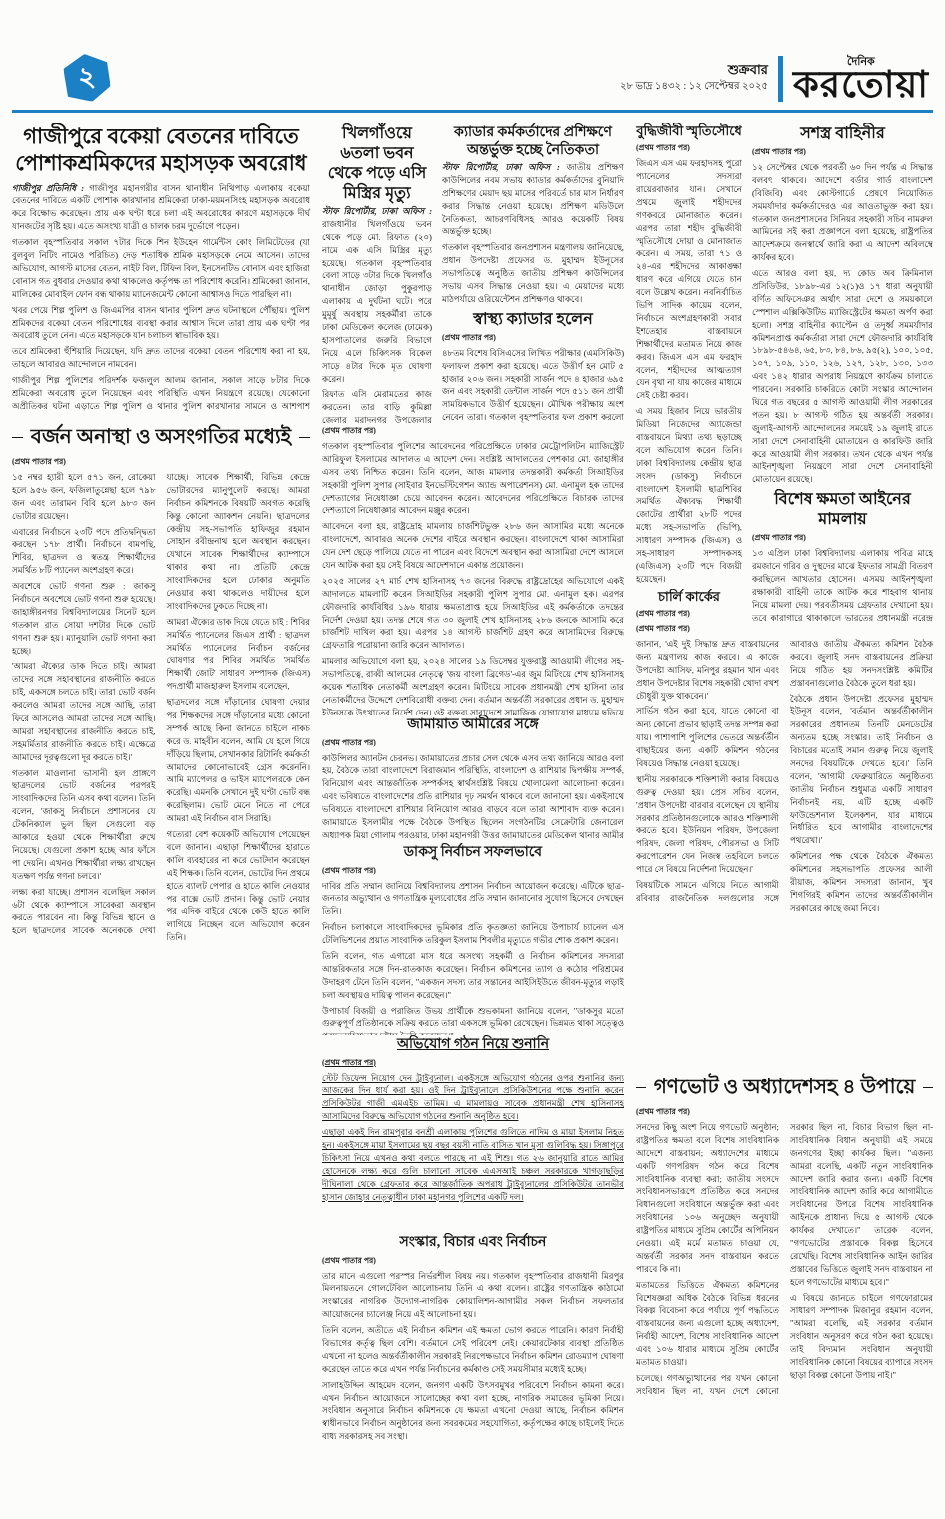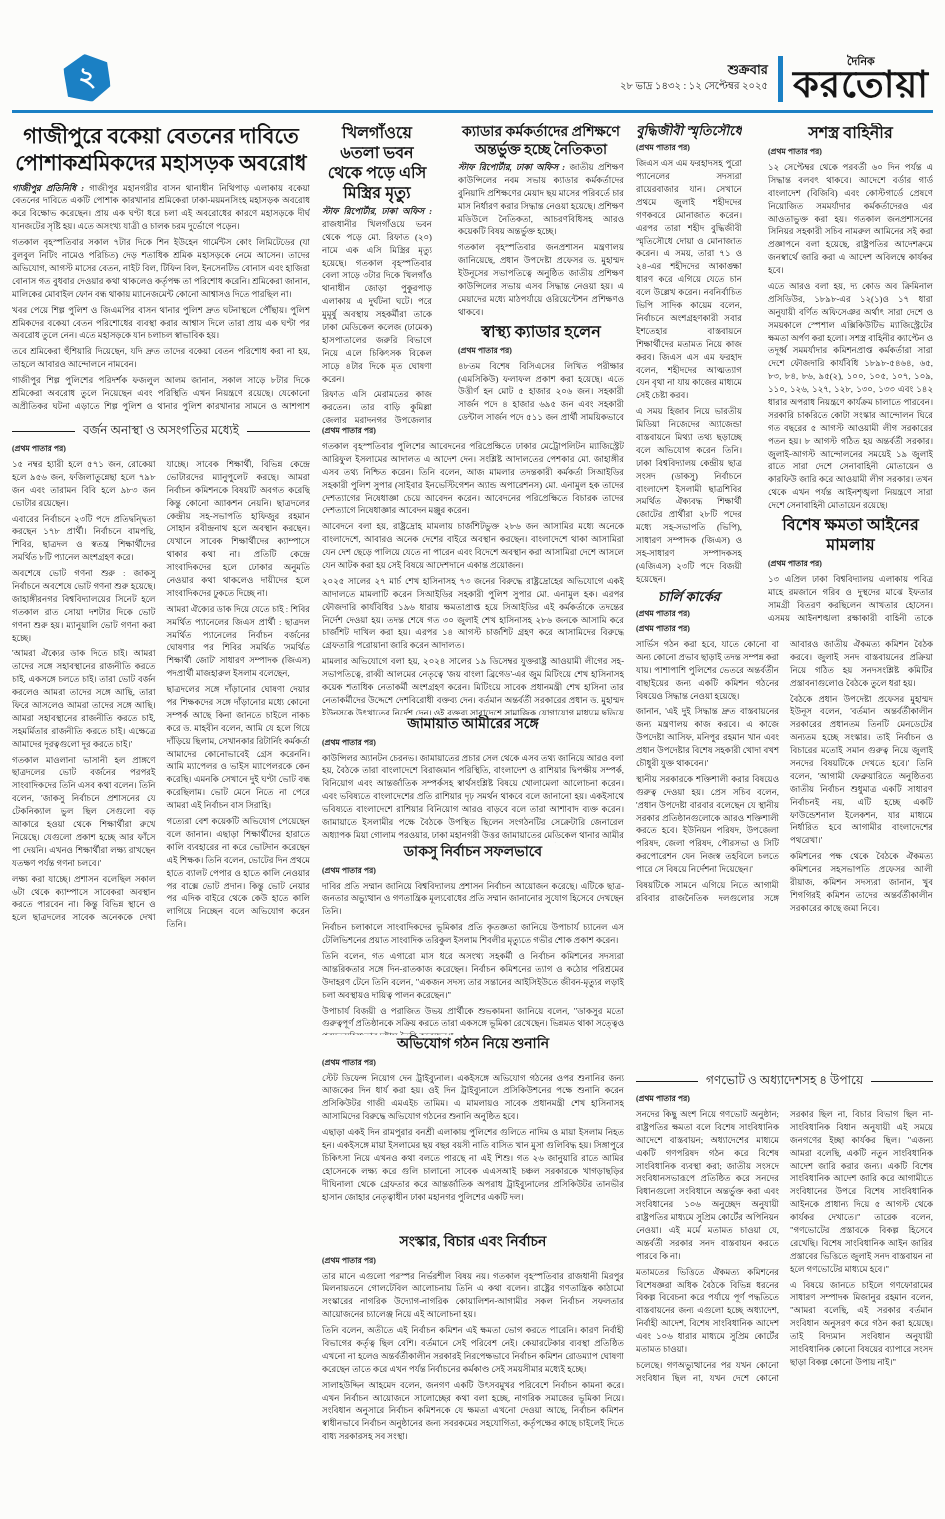--- a/index.html
+++ b/index.html
@@ -43,39 +43,39 @@
   .colR { flex: 1; min-width: 0; }
 
   .story { overflow: hidden; }
   .story p { font-size: 8.6px; line-height: 1.5; text-align: justify; margin-bottom: 3px; }
   .byline { font-style: italic; font-weight: bold; }
   .continued { text-align: left; font-size: 7.8px; margin: 1px 0 3px; font-weight: bold; }
 
   h1.head-xl { font-size: 21px; line-height: 1.3; text-align: center; font-weight: 800; margin-bottom: 4px; }
   h2.head-lg { font-size: 14px; line-height: 1.25; text-align: center; font-weight: 800; margin-bottom: 3px; }
   h2.head-md { font-size: 16px; line-height: 1.25; text-align: center; font-weight: 800; margin-bottom: 2px; }
-  h3.head-sm { font-size: 13px; line-height: 1.25; text-align: center; font-weight: 800; margin-bottom: 2px; font-style: italic; }
+  h3.head-sm { font-size: 13px; line-height: 1.25; text-align: center; font-weight: 800; margin-bottom: 2px; }
 
   .ruled-head { display: flex; align-items: center; gap: 8px; margin: 6px 0 0; }
   .ruled-head::before, .ruled-head::after { content: ""; flex: 1; border-top: 1.6px solid #1a1a1a; }
-  .ruled-head span { font-size: 12px; font-weight: 400; white-space: nowrap; }
+  .ruled-head span { font-size: 20px; font-weight: 700; white-space: nowrap; }
 
   .two-col { column-count: 2; column-gap: 11px; }
-  .row { display: flex; gap: 26px; overflow: hidden; }
+  .row { display: flex; gap: 10px; overflow: hidden; }
 
   
   .h-a1 { height: 292px; }
   .h-borjon { height: 1058px; }
   .h-mtop { height: 300px; }
   .a2col { width: 110px; flex: none; }
   .a3col { flex: 1; min-width: 0; }
   .h-hasina { height: 292px; }
   .h-jamaat { height: 128px; }
   .h-ducsu { height: 192px; }
-  .h-charge { height: 198px; }
+  .h-charge { height: 198px; text-decoration: underline; }
   .h-reform { height: 240px; }
   .h-rtop { height: 498px; }
   .dcol { width: 106px; flex: none; }
   .ecol { flex: 1; min-width: 0; }
   .h-police { height: 444px; }
   .h-referendum { height: 408px; }
 </style>
 </head>
 <body>
 
@@ -240,22 +240,22 @@
                 <p>১৩ এপ্রিল ঢাকা বিশ্ববিদ্যালয় এলাকায় পবিত্র মাহে রমজানে গরিব ও দুস্থদের মাঝে ইফতার সামগ্রী বিতরণ করছিলেন আখতার হোসেন। এসময় আইনশৃঙ্খলা রক্ষাকারী বাহিনী তাকে আটক করে শাহবাগ থানায় নিয়ে মামলা দেয়। পরবর্তীসময় গ্রেফতার দেখানো হয়। তবে কারাগারে থাকাকালে ভারতের প্রধানমন্ত্রী নরেন্দ্র মোদীর বাংলাদেশে আগমনের বিরুদ্ধে জাতীয় প্রেস ক্লাবে শান্তিপূর্ণ অবস্থানকে কেন্দ্র করে তার বিরুদ্ধে আরেকটি মামলা করা হয়। একই বছরের ১৭ এপ্রিল শাহবাগ থানায় ১৯৭৪ সালের বিশেষ ক্ষমতা আইনের ১৫(৩) ধারায় করা এ মামলায় তাকে আবারও গ্রেফতার দেখানো হয়।</p>
               </div>
           </article>
 
         </div>
       </div>
 
       <section class="story h-police">
         <div class="continued">(প্রথম পাতার পর)</div>
         <div class="two-col">
+            <p>জানান, 'এই দুই সিদ্ধান্ত দ্রুত বাস্তবায়নের জন্য মন্ত্রণালয় কাজ করবে। এ কাজে উপদেষ্টা আসিফ, মনিপুর রহমান খান এবং প্রধান উপদেষ্টার বিশেষ সহকারী খোদা বখশ চৌধুরী যুক্ত থাকবেন।'</p>
             <p>সার্ভিস গঠন করা হবে, যাতে কোনো বা অন্য কোনো প্রভাব ছাড়াই তদন্ত সম্পন্ন করা যায়। পাশাপাশি পুলিশের ভেতরে অন্তর্বর্তীন বাছাইয়ের জন্য একটি কমিশন গঠনের বিষয়েও সিদ্ধান্ত নেওয়া হয়েছে।</p>
-            <p>জানান, 'এই দুই সিদ্ধান্ত দ্রুত বাস্তবায়নের জন্য মন্ত্রণালয় কাজ করবে। এ কাজে উপদেষ্টা আসিফ, মনিপুর রহমান খান এবং প্রধান উপদেষ্টার বিশেষ সহকারী খোদা বখশ চৌধুরী যুক্ত থাকবেন।'</p>
             <p>স্থানীয় সরকারকে শক্তিশালী করার বিষয়েও গুরুত্ব দেওয়া হয়। প্রেস সচিব বলেন, 'প্রধান উপদেষ্টা বারবার বলেছেন যে স্থানীয় সরকার প্রতিষ্ঠানগুলোকে আরও শক্তিশালী করতে হবে। ইউনিয়ন পরিষদ, উপজেলা পরিষদ, জেলা পরিষদ, পৌরসভা ও সিটি করপোরেশন যেন নিজস্ব তহবিলে চলতে পারে সে বিষয়ে নির্দেশনা দিয়েছেন।'</p>
             <p>বিষয়টিকে সামনে এগিয়ে নিতে আগামী রবিবার রাজনৈতিক দলগুলোর সঙ্গে আবারও জাতীয় ঐকমত্য কমিশন বৈঠক করবে। জুলাই সনদ বাস্তবায়নের প্রক্রিয়া নিয়ে গঠিত হয় সনদসংশ্লিষ্ট কমিটির প্রস্তাবনাগুলোও বৈঠকে তুলে ধরা হয়।</p>
             <p>বৈঠকে প্রধান উপদেষ্টা প্রফেসর মুহাম্মদ ইউনূস বলেন, 'বর্তমান অন্তর্বর্তীকালীন সরকারের প্রধানতম তিনটি মেনডেটের অন্যতম হচ্ছে সংস্কার। তাই নির্বাচন ও বিচারের মতোই সমান গুরুত্ব নিয়ে জুলাই সনদের বিষয়টিকে দেখতে হবে।' তিনি বলেন, 'আগামী ফেব্রুয়ারিতে অনুষ্ঠিতব্য জাতীয় নির্বাচন শুধুমাত্র একটি সাধারণ নির্বাচনই নয়, এটি হচ্ছে একটি ফাউন্ডেশনাল ইলেকশন, যার মাধ্যমে নির্ধারিত হবে আগামীর বাংলাদেশের পথরেখা।'</p>
             <p>কমিশনের পক্ষ থেকে বৈঠকে ঐকমত্য কমিশনের সহসভাপতি প্রফেসর আলী রীয়াজ, কমিশন সদস্যরা জানান, খুব শিগগিরই কমিশন তাদের অন্তর্বর্তীকালীন সরকারের কাছে জমা নিবে।</p>
           </div>
       </section>
 
       <section class="story h-referendum">
         <div class="ruled-head">
           <span>গণভোট ও অধ্যাদেশসহ ৪ উপায়ে</span>

